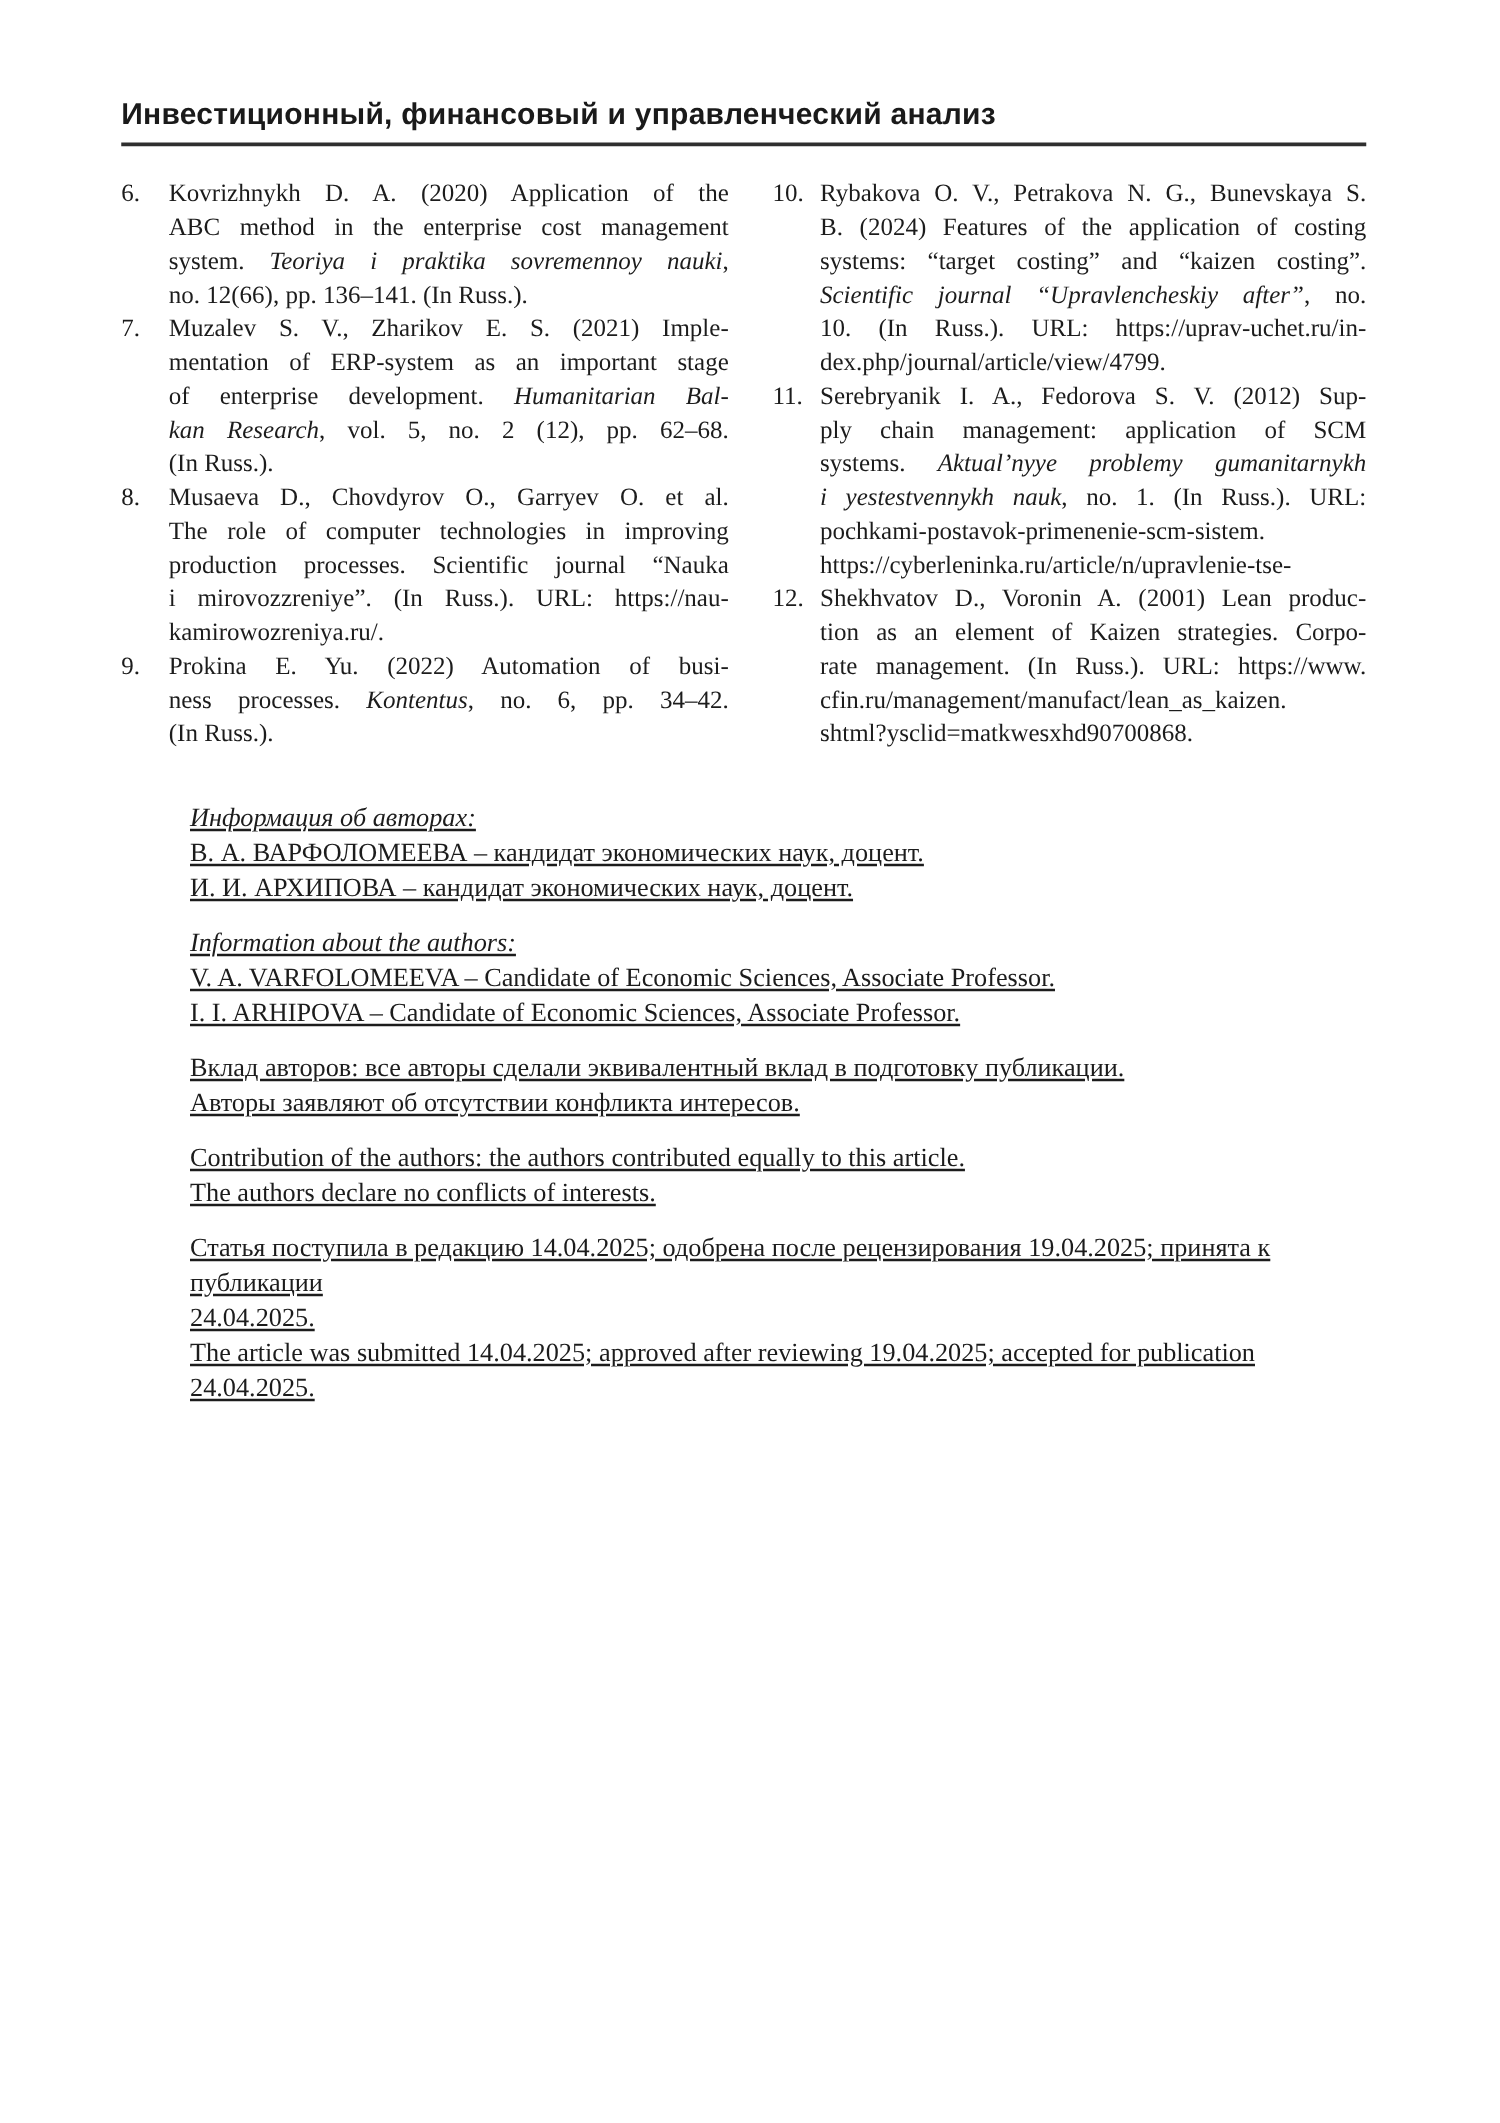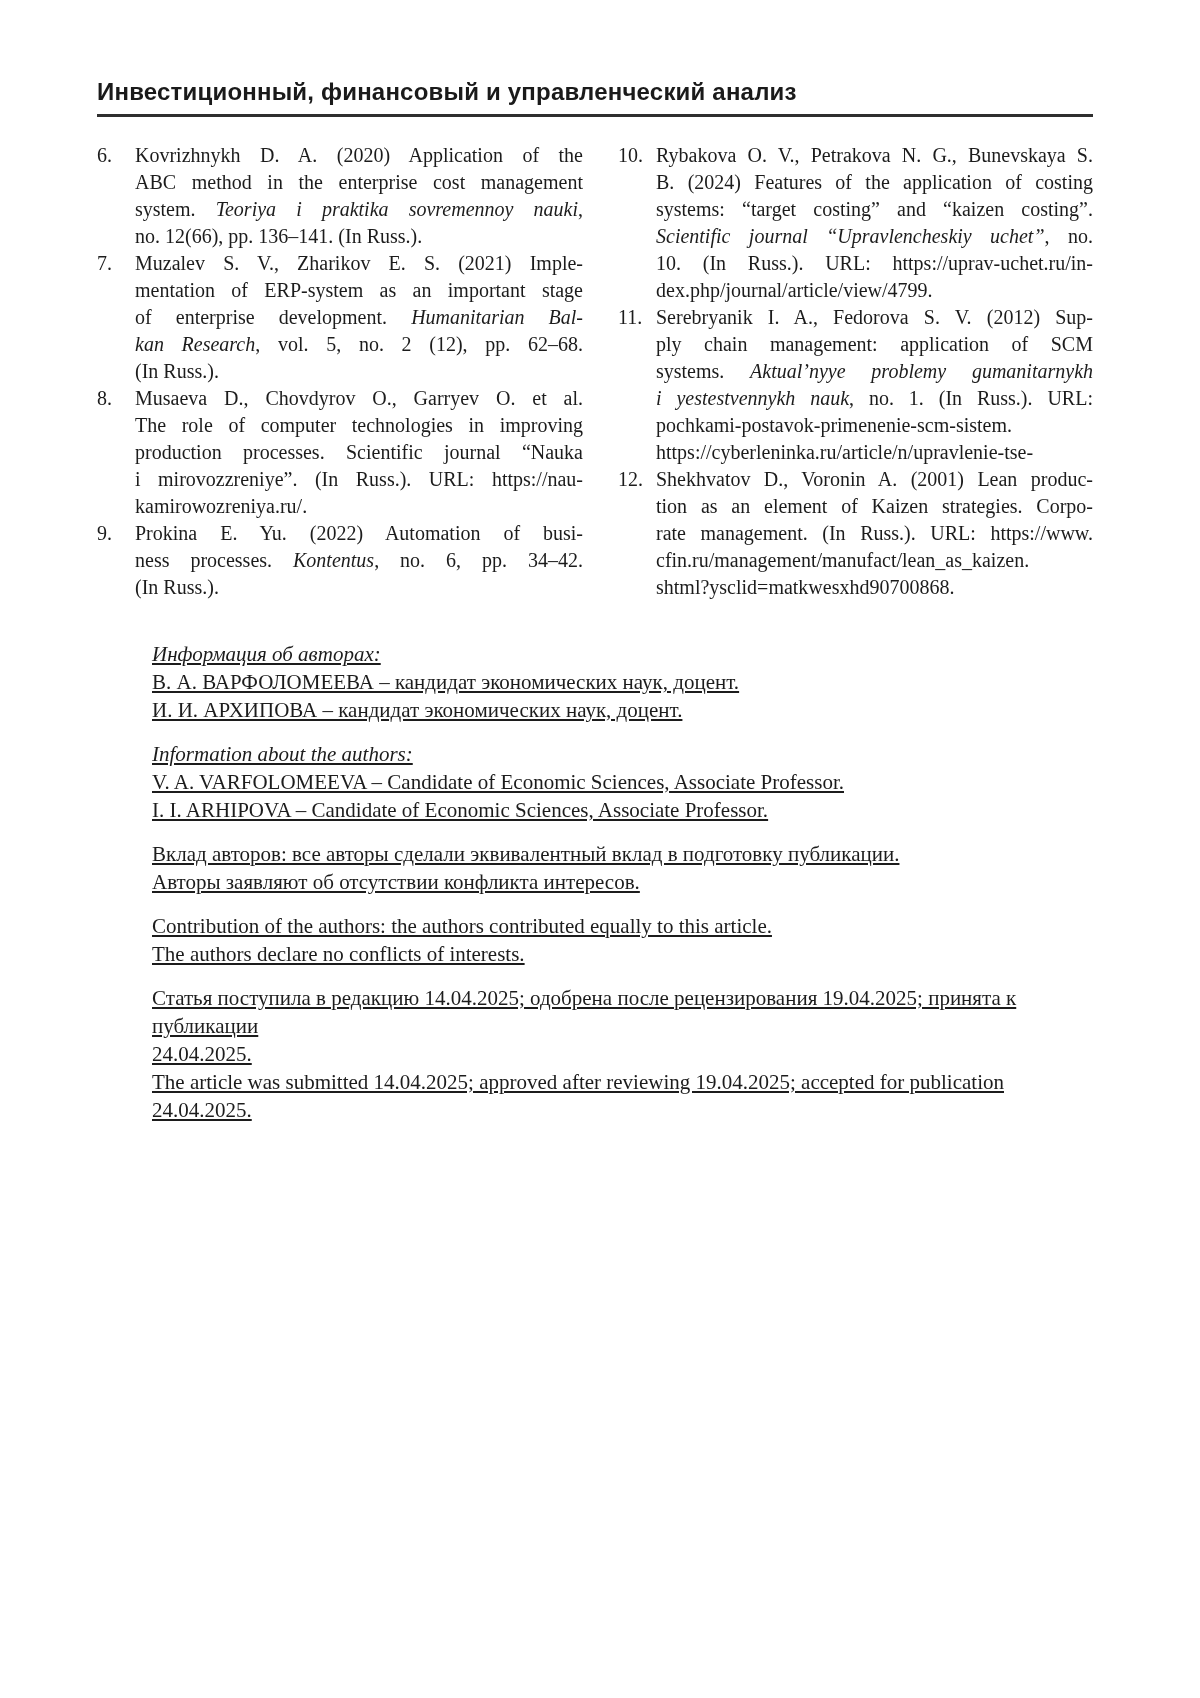--- a/index.html
+++ b/index.html
@@ -122,21 +122,21 @@
           </div>
         </div>
       </div>
     <div class="col right" id="col-right">
         <div class="ref">
           <div class="num">10.</div>
           <div class="body">
             <div class="line"><span>Rybakova O. V., Petrakova N. G., Bunevskaya S.</span></div>
             <div class="line"><span>B. (2024) Features of the application of costing</span></div>
             <div class="line"><span>systems: “target costing” and “kaizen costing”.</span></div>
-            <div class="line"><i>Scientific journal “Upravlencheskiy uchet”</i><span>, no.</span></div>
+            <div class="line"><i>Scientific journal “Upravlencheskiy after”</i><span>, no.</span></div>
             <div class="line"><span>10. (In Russ.). URL: https://uprav-uchet.ru/in-</span></div>
             <div class="line last"><span>dex.php/journal/article/view/4799.</span></div>
           </div>
         </div>
         <div class="ref">
           <div class="num">11.</div>
           <div class="body">
             <div class="line"><span>Serebryanik I. A., Fedorova S. V. (2012) Sup-</span></div>
             <div class="line"><span>ply chain management: application of SCM</span></div>
             <div class="line"><span>systems. </span><i>Aktual’nyye problemy gumanitarnykh</i></div>

